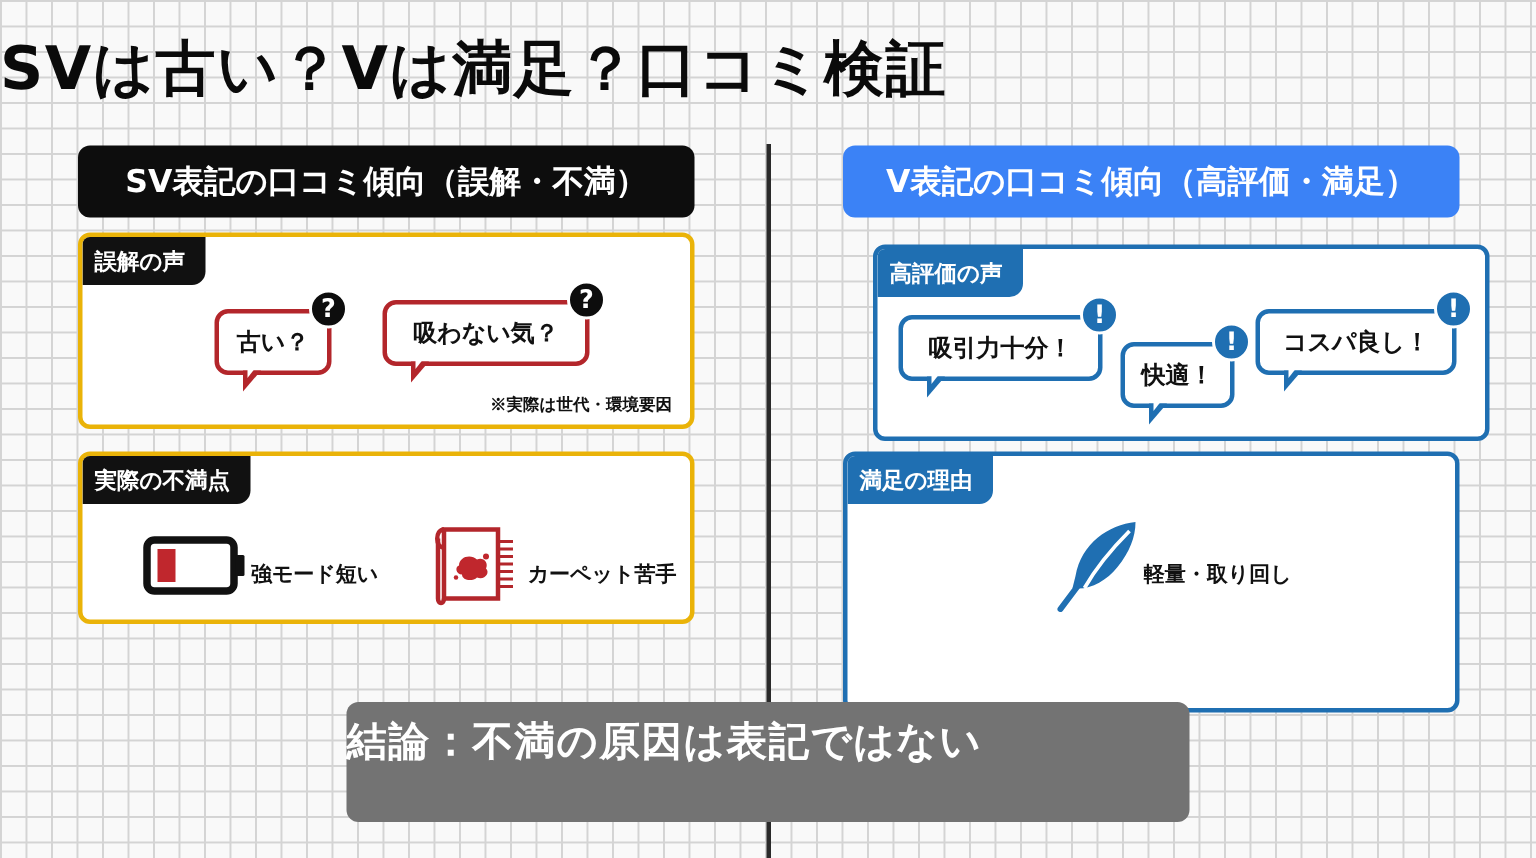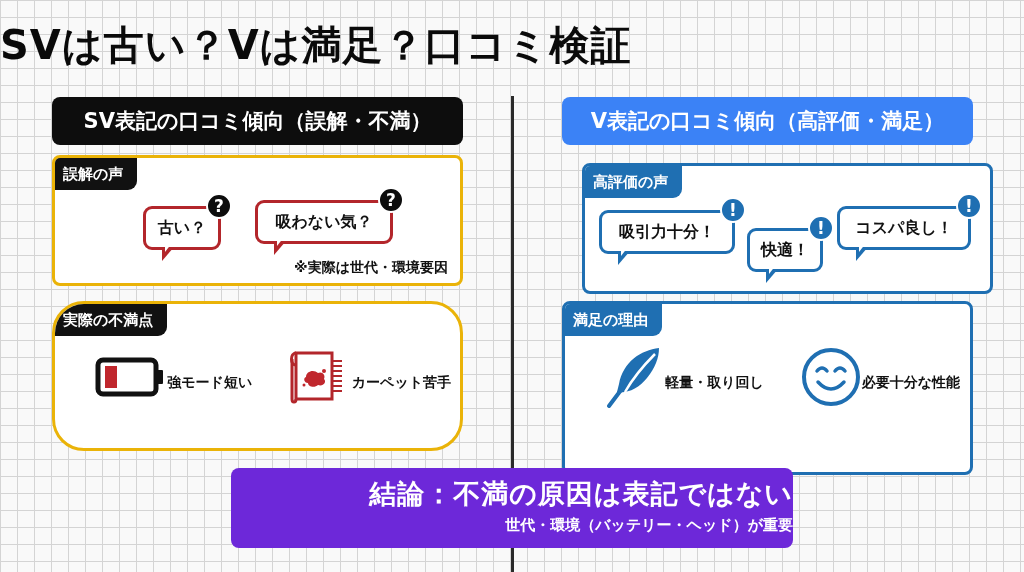--- a/index.html
+++ b/index.html
@@ -38,21 +38,21 @@
   .panel.blue { border-color: #1f6fb2; }
   .panel-tab {
     position: absolute; left: 0; top: 0; height: 32px; padding: 0 14px 0 8px;
     display: flex; align-items: center;
     background: #111; color: #fff; font-weight: bold; font-size: 15px;
     border-bottom-right-radius: 9px;
   }
   .panel.blue .panel-tab { background: #1f6fb2; }
 
   #p-misunderstand { left: 52px; top: 155px; width: 411px; height: 131px; }
-  #p-complaints { left: 52px; top: 301px; width: 411px; height: 150px; border-radius: 32px; }
+  #p-complaints { left: 52px; top: 301px; width: 411px; height: 115px; }
   #p-praise { left: 562px; top: 163px; width: 411px; height: 131px; margin-left: 20px; }
   #p-reasons { left: 562px; top: 301px; width: 411px; height: 174px; }
 
   .bubble {
     position: absolute; background: #fff; border: 3px solid #b3262b; border-radius: 9px;
     font-weight: bold; font-size: 16px; color: #111;
     display: flex; align-items: center; justify-content: center;
   }
   .bubble.blue { border-color: #1f6fb2; }
   .bubble .tail {
@@ -66,34 +66,34 @@
   }
   .bubble.blue .tail { border-top-color: #1f6fb2; }
   .badge {
     position: absolute; right: -14px; top: -16px; width: 26px; height: 26px; border-radius: 50%;
     background: #0d0d0d; color: #fff; font-weight: bold; font-size: 17px;
     display: flex; align-items: center; justify-content: center; border: 2px solid #fff;
   }
   .bubble.blue .badge { background: #1f6fb2; }
 
   .note {
-    position: absolute; right: 12px; bottom: 6px; font-size: 14px; font-weight: bold; color: #111;
+    position: absolute; right: 12px; bottom: 6px; font-size: 11px; font-weight: bold; color: #111; font-family: Liberation Serif, serif;
   }
 
   .icon-row {
     position: absolute; left: 0; top: 42px; width: 100%; display: flex; justify-content: space-around;
     padding: 0 8px;
   }
   .icon-item { width: 130px; display: flex; flex-direction: row; align-items: center; }
   .icon-box { height: 62px; display: flex; align-items: center; justify-content: center; }
   .icon-label { margin-top: 12px; font-size: 14px; font-weight: bold; color: #111; white-space: nowrap; }
 
   .conclusion {
     position: absolute; left: 231px; top: 468px; width: 562px; height: 80px;
-    background: #6d28d9; border-radius: 8px; color: #fff; text-align: right;
+    background: #737373; border-radius: 8px; color: #fff; text-align: left;
   }
   .conclusion .main { font-size: 27px; font-weight: bold; margin-top: 8px; letter-spacing: 1px; }
   .conclusion .sub { font-size: 15px; font-weight: bold; margin-top: 4px; }
 </style>
 </head>
 <body>
 
 <div class="title">SVは古い？Vは満足？口コミ検証</div>
 <div class="divider"></div>
 
@@ -179,30 +179,18 @@
     <div class="icon-item">
       <div class="icon-box">
         <svg width="60" height="62" viewBox="0 0 60 62">
           <path d="M54 2 c-18 2 -36 14 -40 36 l-2 8 c10 2 22 -4 30 -14 c8 -10 12 -20 12 -30z" fill="#1f6fb2"></path>
           <path d="M50 8 c-10 10 -22 24 -30 38" fill="none" stroke="#fff" stroke-width="2.5"></path>
           <path d="M16 44 l-12 16" fill="none" stroke="#1f6fb2" stroke-width="4" stroke-linecap="round"></path>
         </svg>
       </div>
       <div class="icon-label">軽量・取り回し</div>
     </div>
-    <div class="icon-item">
-      <div class="icon-box">
-        <svg width="62" height="62" viewBox="0 0 62 62">
-          <circle cx="31" cy="31" r="27" fill="none" stroke="#1f6fb2" stroke-width="4"></circle>
-          <path d="M17 25 q5 -6 10 0" fill="none" stroke="#1f6fb2" stroke-width="3.5" stroke-linecap="round"></path>
-          <path d="M35 25 q5 -6 10 0" fill="none" stroke="#1f6fb2" stroke-width="3.5" stroke-linecap="round"></path>
-          <path d="M18 36 q13 14 26 0" fill="none" stroke="#1f6fb2" stroke-width="3.5" stroke-linecap="round"></path>
-        </svg>
-      </div>
-      <div class="icon-label">必要十分な性能</div>
-    </div>
   </div>
 </div>
 
 <div class="conclusion">
   <div class="main">結論：不満の原因は表記ではない</div>
-  <div class="sub">世代・環境（バッテリー・ヘッド）が重要</div>
 </div>
 
 </body></html>

